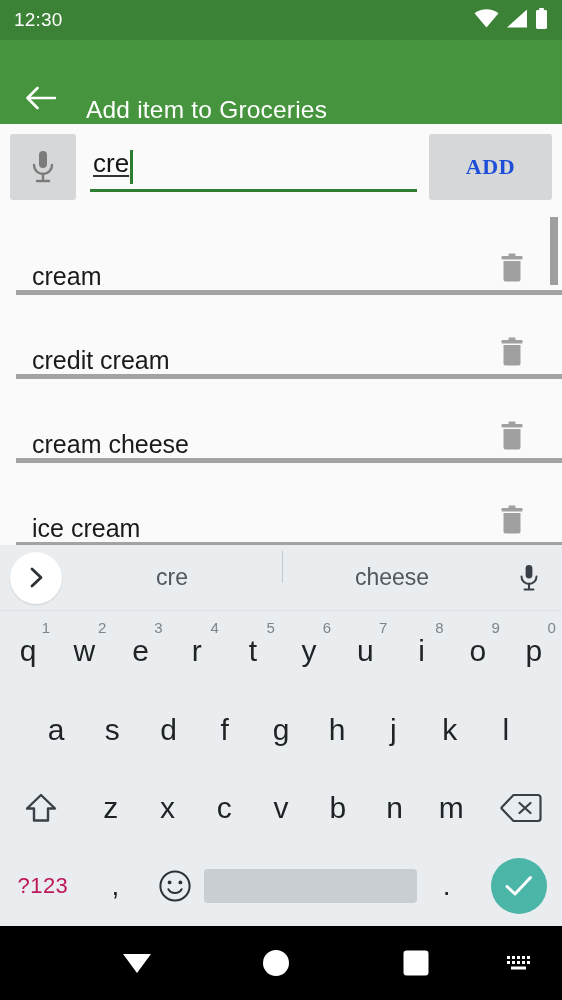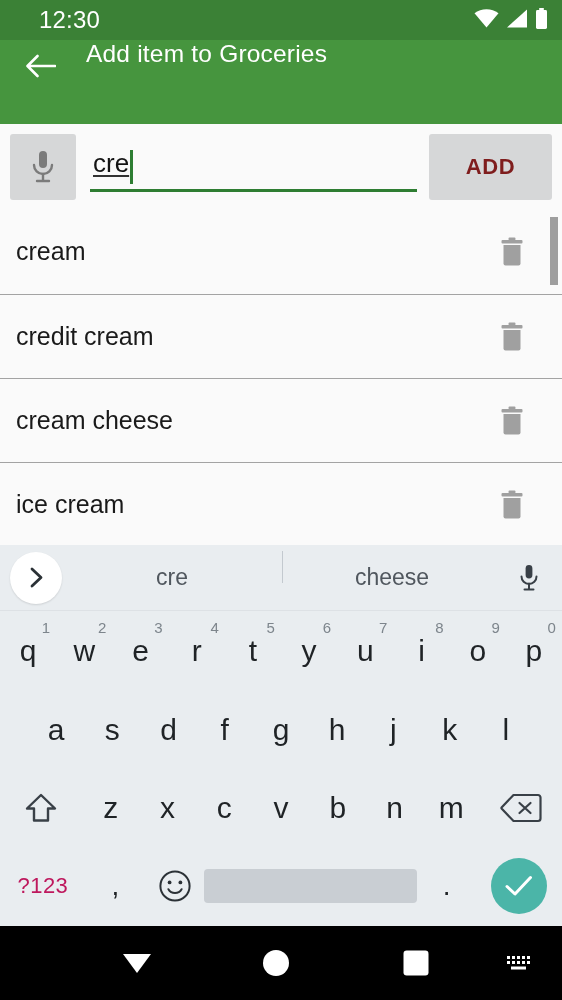--- a/index.html
+++ b/index.html
@@ -9,28 +9,28 @@
     font-family:"Liberation Sans","DejaVu Sans",sans-serif;
     -webkit-font-smoothing:antialiased;
   }
   #app{ position:relative; width:562px; height:1000px; background:#fafafa; }
 
   
   .statusbar{
     height:40px; background:#3b8136; color:#ffffff;
     display:flex; align-items:center; padding:0 14px;
   }
-  .status-time{ font-size:24px; letter-spacing:.2px;margin-left:25px; }
+  .status-time{ font-size:19px; letter-spacing:.2px; }
   .status-icons{ margin-left:auto; display:flex; align-items:center; gap:7px; }
   .si{ display:block; }
 
   
   .appbar{
     height:84px; background:#46953e; color:#ffffff;
-    display:flex; align-items:flex-start; padding:0 14px;
+    display:flex; align-items:flex-end; padding:0 14px;
   }
   .back-btn{
     width:52px; height:52px; display:flex; align-items:center; justify-content:center;
     flex:0 0 52px;
   }
   .appbar-title{ font-size:24.5px; margin-left:20px; letter-spacing:.2px; }
 
   
   .inputrow{
     height:85px; background:#fafafa;
@@ -55,28 +55,28 @@
   .caret{
     display:inline-block; width:3px; height:34px; background:#2e7d32;
     vertical-align:-8px; margin-left:1px;
   }
   .field-underline{
     position:absolute; left:0; right:0; bottom:8px; height:3px; background:#2e7d32;
   }
   .add-btn{
     width:123px; height:66px; background:#d6d7d8; border-radius:3px;
     display:flex; align-items:center; justify-content:center; flex:0 0 123px;
-    font-size:22px; font-weight:bold; color:#7f1d1d; letter-spacing:.6px;
+    font-size:22px; font-weight:bold; color:#1d4ed8; letter-spacing:.6px;font-family:Liberation Serif, serif;
   }
 
   
   .list{ position:relative; background:#fafafa; }
   .list-row{
-    height:84px; border-bottom:1px solid #a3a3a3;
-    display:flex; align-items:center; padding:0 16px; position:relative;
+    height:84px; border-bottom:5px solid #a3a3a3;
+    display:flex; align-items:flex-end; padding:0 16px; position:relative;margin-left:16px;
   }
   .list-row.tall{ height:86px; }
   .row-texts{ display:flex; flex-direction:column; justify-content:center; flex:1 1 auto; }
   .row-title{ font-size:25px; color:#1a1a1a; line-height:1.1; }
   .row-sub{ font-size:17px; color:#9a9a9a; margin-top:6px; line-height:1.1; }
   .trash{ width:44px; height:44px; display:flex; align-items:center; justify-content:center; flex:0 0 44px; margin-right:12px; }
   .scrollbar-track{
     position:absolute; right:2px; top:0; width:8px; height:334px;
   }
   .scrollbar-thumb{

